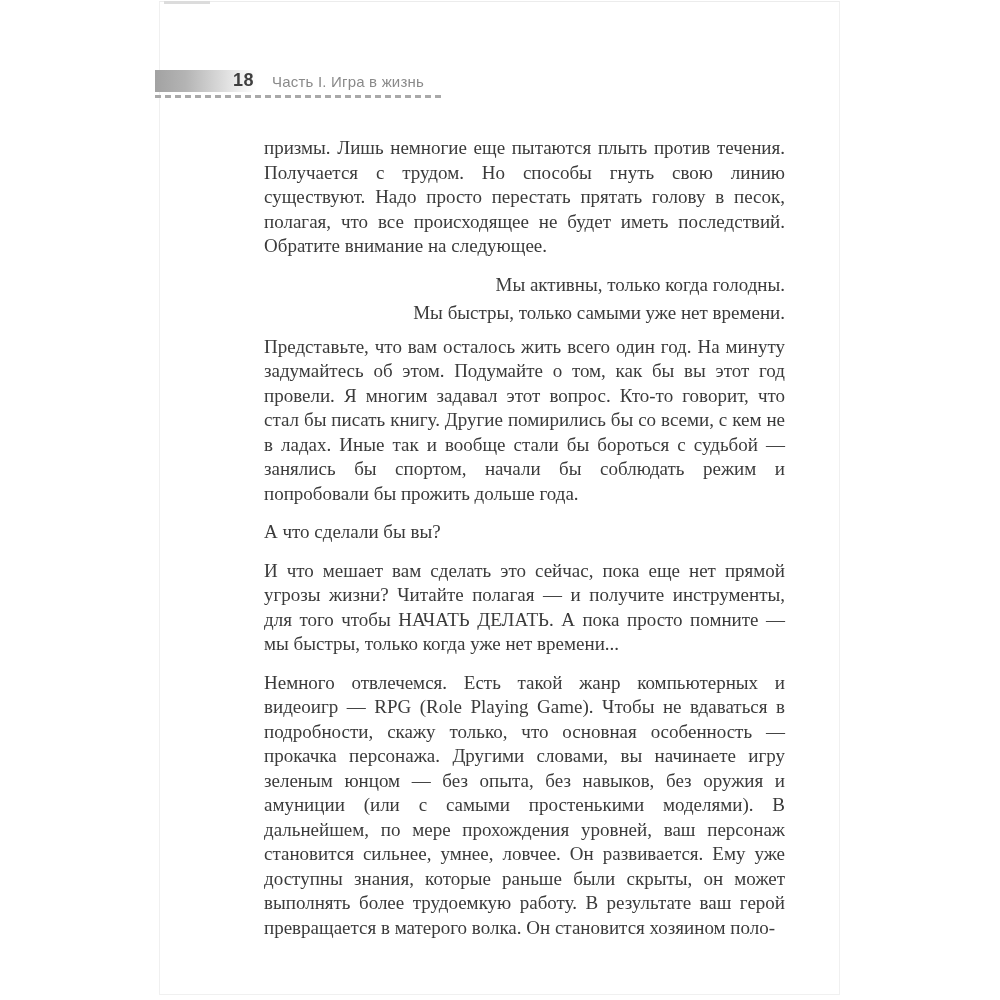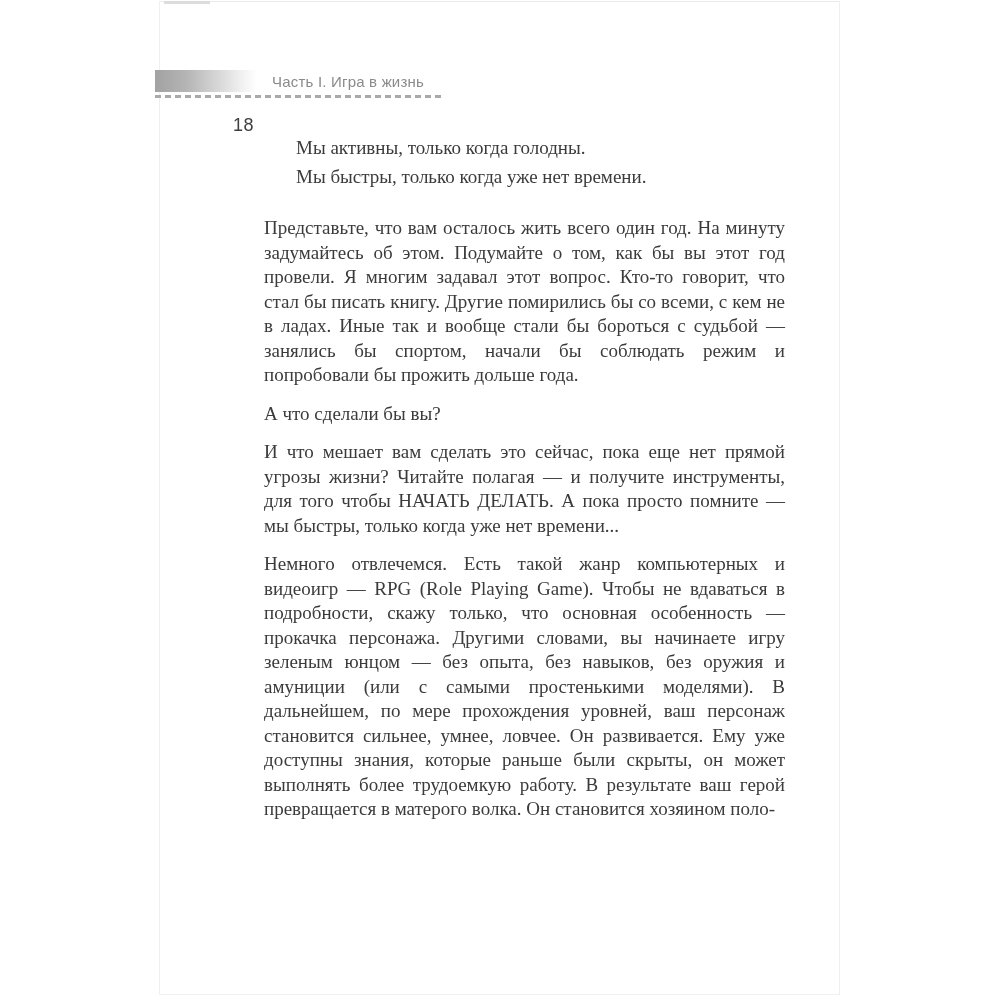--- a/index.html
+++ b/index.html
@@ -51,24 +51,23 @@
       #f1f1f1 85%,
       #ffffff 100%);
   }
   .page-num {
     position: absolute;
     left: 58px;
     top: 68px;
     width: 36px;
     text-align: right;
     font-size: 18px;
-    font-weight: normal;
+    font-weight: bold;
     letter-spacing: 0.5px;
     color: var(--page-num-color, #3f3f3f);
-    margin-top: 45px;
   }
   .running-title {
     position: absolute;
     left: 112px;
     top: 71px;
     font-size: 15px;
     color: var(--running-title-color, #8a8a8a);
     letter-spacing: 0.2px;
     white-space: nowrap;
   }
@@ -95,43 +94,44 @@
     line-height: 24.5px;
     color: var(--body-text-color, #3b3b3b);
     margin: 0 0 14px 0;
   }
   .text-block p.body {
     text-align: justify;
     text-justify: inter-word;
   }
   .text-block p.aphorism {
     margin: 0 0 4px 32px;
-    text-align: left;
+    text-align: right;
   }
   .text-block p.body + p.aphorism { margin-top: 7px; }
-  .text-block p.aphorism + p.body { margin-top: 27px; }
+  .text-block p.aphorism + p.body { margin-top: 9px; }
 </style>
 </head>
 <body>
 
 <div class="canvas">
   <div class="book-page">
 
     <div class="top-edge-artifact"></div>
 
     <header>
       <div class="grad-bar"></div>
       <span class="page-num">18</span>
       <span class="running-title">Часть I. Игра в жизнь</span>
       <div class="dashed-rule"></div>
     </header>
 
     <main class="text-block" id="text-block">
+        <p class="body" lang="ru">призмы. Лишь немногие еще пытаются плыть против течения. Получается с трудом. Но способы гнуть свою линию существуют. Надо просто перестать прятать голову в песок, полагая, что все происходящее не будет иметь последствий. Обратите внимание на следующее.</p>
         <p class="aphorism" lang="ru">Мы активны, только когда голодны.</p>
-        <p class="aphorism" lang="ru">Мы быстры, только когда уже нет времени.</p>
+        <p class="aphorism" lang="ru">Мы быстры, только самыми уже нет времени.</p>
         <p class="body" lang="ru">Представьте, что вам осталось жить всего один год. На минуту задумайтесь об этом. Подумайте о том, как бы вы этот год провели. Я многим задавал этот вопрос. Кто-то говорит, что стал бы писать книгу. Другие помирились бы со всеми, с кем не в ладах. Иные так и вообще стали бы бороться с судьбой — занялись бы спортом, начали бы соблюдать режим и попробовали бы прожить дольше года.</p>
         <p class="body" lang="ru">А что сделали бы вы?</p>
         <p class="body" lang="ru">И что мешает вам сделать это сейчас, пока еще нет прямой угрозы жизни? Читайте полагая — и получите инструменты, для того чтобы НАЧАТЬ ДЕЛАТЬ. А пока просто помните — мы быстры, только когда уже нет времени...</p>
         <p class="body" lang="ru">Немного отвлечемся. Есть такой жанр компьютерных и видеоигр — RPG (Role Playing Game). Чтобы не вдаваться в подробности, скажу только, что основная особенность — прокачка персонажа. Другими словами, вы начинаете игру зеленым юнцом — без опыта, без навыков, без оружия и амуниции (или с самыми простенькими моделями). В дальнейшем, по мере прохождения уровней, ваш персонаж становится сильнее, умнее, ловчее. Он развивается. Ему уже доступны знания, которые раньше были скрыты, он может выполнять более трудоемкую работу. В результате ваш герой превращается в матерого волка. Он становится хозяином поло-</p>
       </main>
 
   </div>
 </div>
 
 </body></html>

